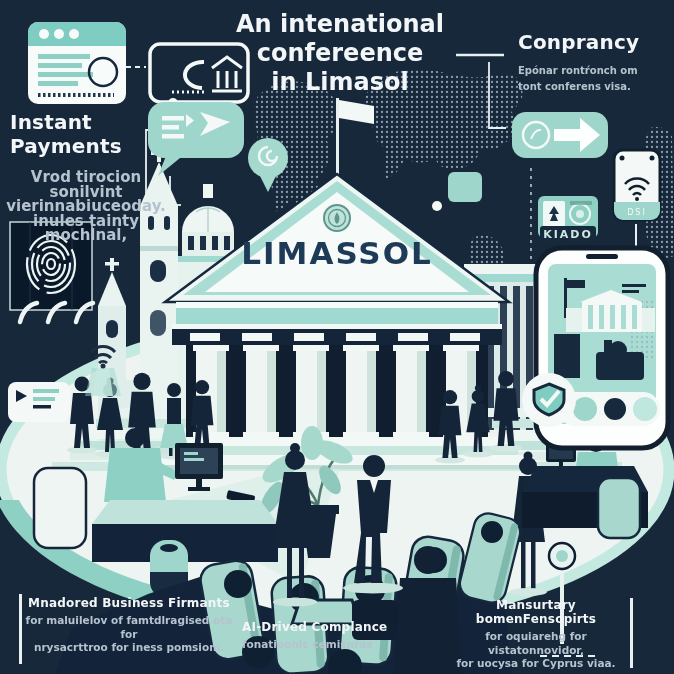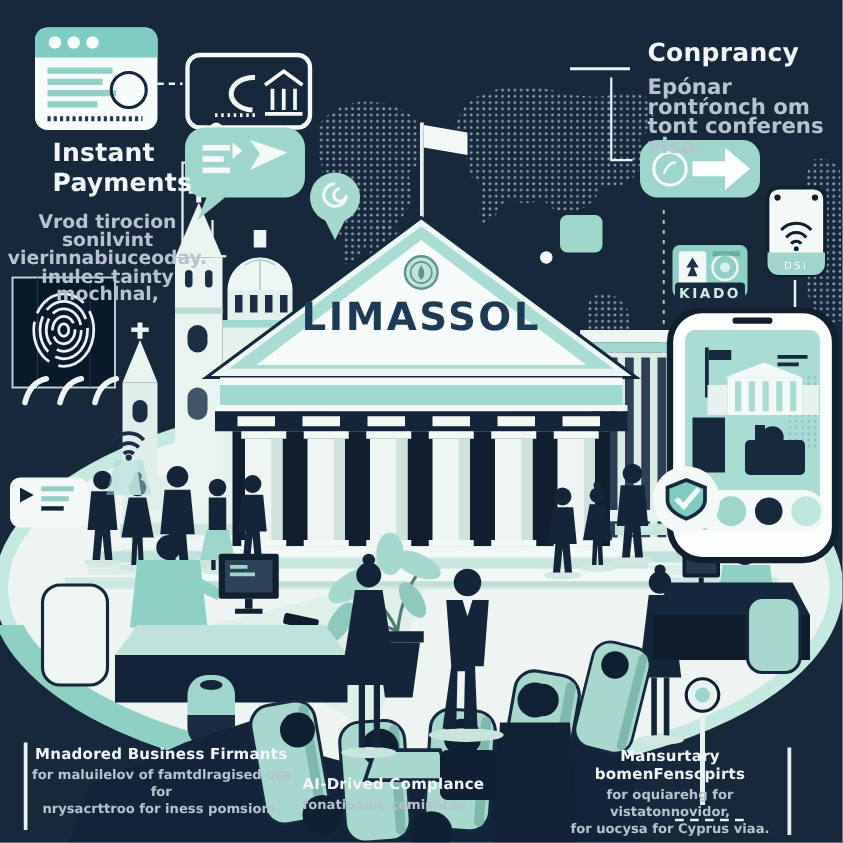--- a/index.html
+++ b/index.html
@@ -6,23 +6,23 @@
   #stage{position:relative;width:674px;height:674px;background:#16283a;overflow:hidden;
          font-family:"DejaVu Sans",sans-serif;}
   #stage svg{position:absolute;left:0;top:0;}
   .blk{position:absolute;color:#f3f6f8;z-index:5;}
   .hd{font-weight:bold;letter-spacing:.2px;}
   .bd{color:#b6c3cf;font-weight:bold;}
   .title{left:150px;top:10px;width:380px;text-align:center;}
   .title .t1{font-size:24px;font-weight:bold;line-height:29px;}
   .conprancy{left:518px;top:30px;width:152px;text-align:left;}
   .conprancy .hd{font-size:20px;margin-bottom:9px;}
-  .conprancy .bd{font-size:17px;line-height:15.5px;}
+  .conprancy .bd{font-size:10px;line-height:15.5px;}
   .instant{left:4px;top:110px;width:164px;text-align:center;}
-  .instant .hd{font-size:20px;margin-bottom:12px;text-align:left;padding-left:6px;margin-left:32px;}
+  .instant .hd{font-size:20px;margin-bottom:12px;text-align:left;padding-left:6px;}
   .instant .bd{font-size:15px;line-height:14.5px;}
   .bleft{left:24px;top:596px;width:210px;text-align:center;}
   .bcent{left:242px;top:620px;width:190px;}
   .bright{left:436px;top:598px;width:200px;text-align:center;}
   .bleft .hd,.bcent .hd,.bright .hd{font-size:12px;margin-bottom:4px;}
   .bleft .bd,.bcent .bd,.bright .bd{font-size:10.5px;line-height:13.5px;}
 </style>
 </head>
 <body>
 
@@ -455,20 +455,24 @@
     <path d="M16,390 l11,6 l-11,6 z" fill="#14253a"></path>
     <rect x="33" y="389" width="26" height="4" fill="#8fd0c5"></rect>
         <rect x="33" y="397" width="22" height="4" fill="#8fd0c5"></rect>
     <rect x="33" y="405" width="18" height="3.5" fill="#14253a"></rect>
   </g>
 
   <rect x="19" y="594" width="3" height="70" fill="#e8f0f2"></rect>
   <rect x="630" y="598" width="3" height="70" fill="#e8f0f2"></rect>
 </svg>
 
+<div class="blk title">
+  <div class="t1">An intenational confereence</div>
+  <div class="t1">in Limasol</div>
+</div>
 
 <div class="blk conprancy">
   <div class="hd">Conprancy</div>
   <div class="bd">
     <div>Epónar rontŕonch om</div>
     <div>tont conferens visa.</div>
   </div>
 </div>
 
 <div class="blk instant">

